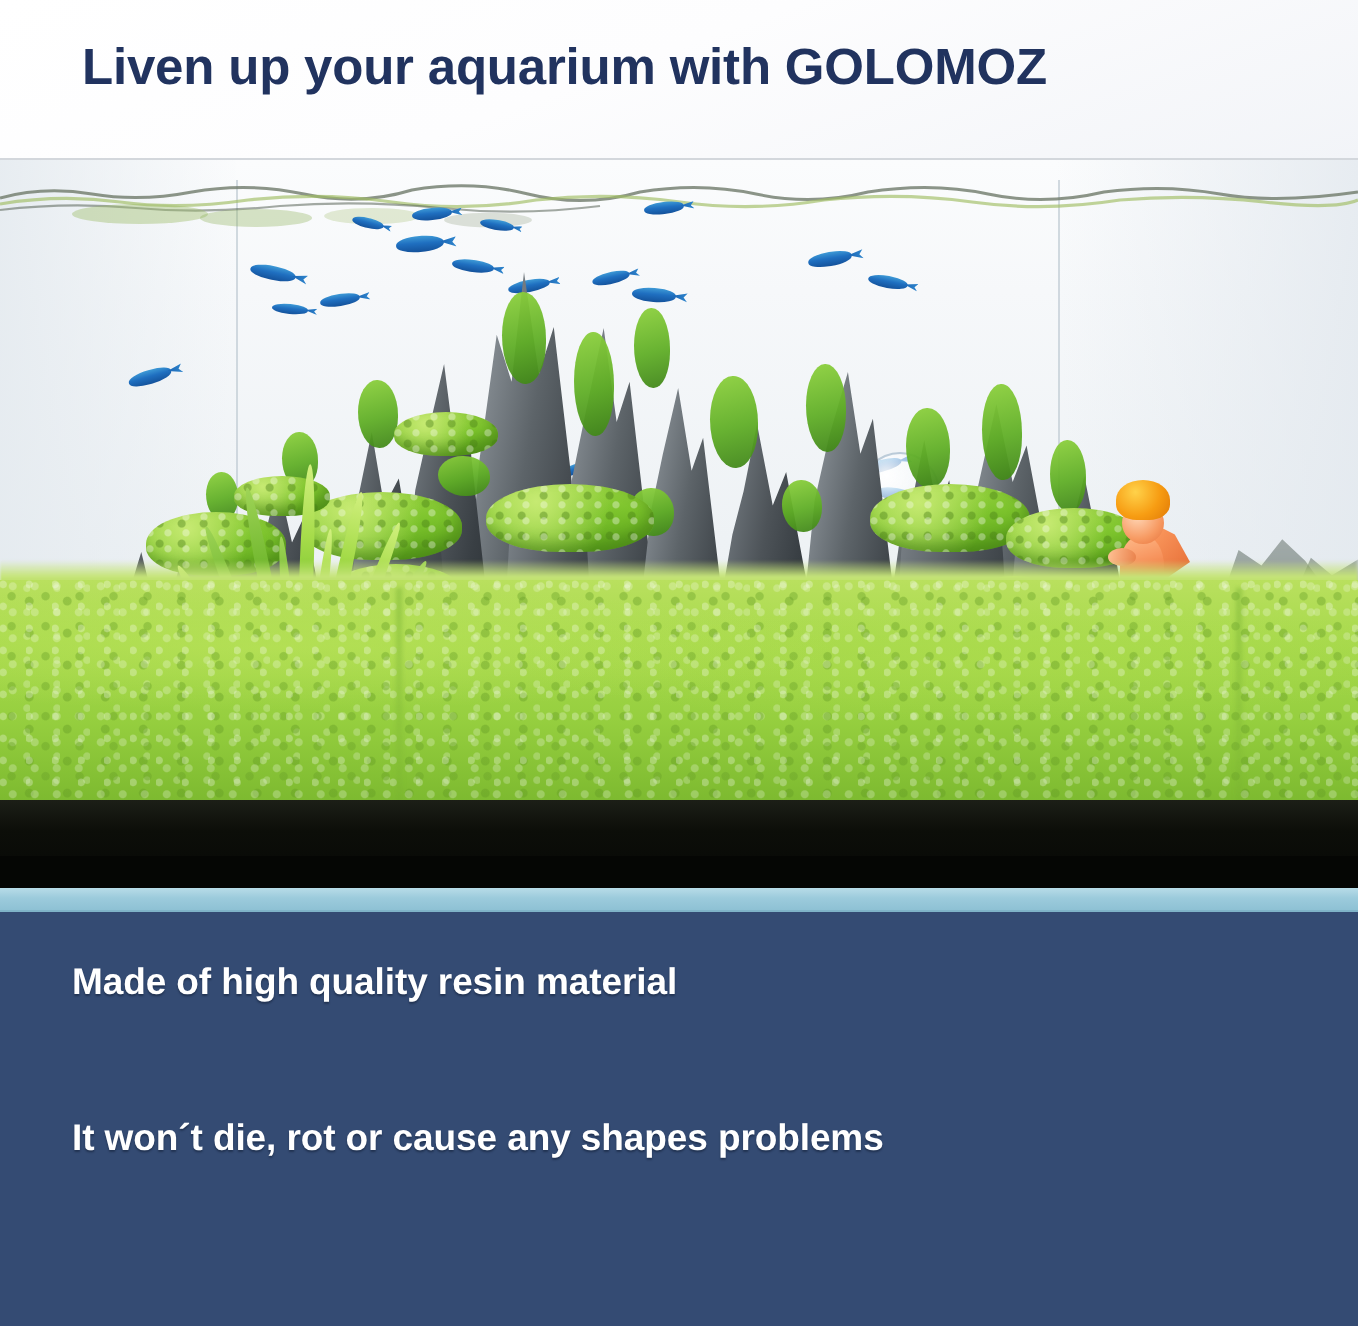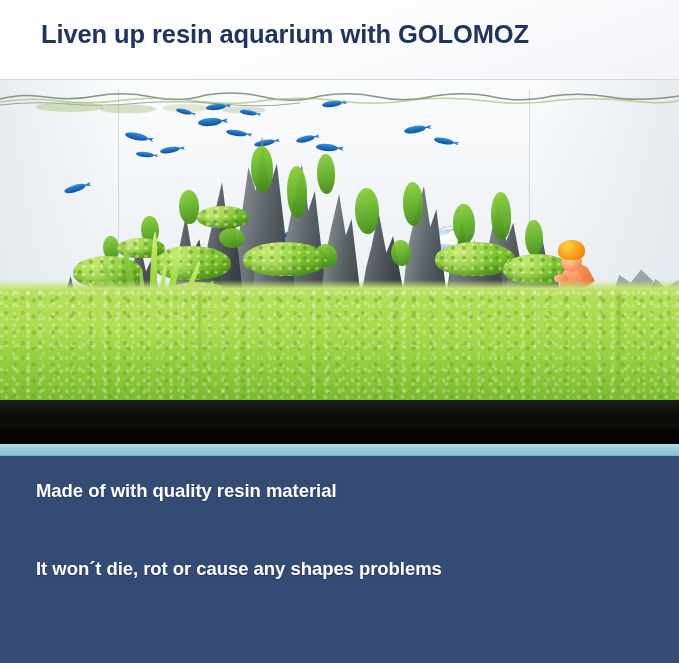--- a/index.html
+++ b/index.html
@@ -244,21 +244,21 @@
   }
   .f0 { top:24px; }
   .f1 { top:63px; }
   .f2 { top:102px; }
   .f3 { top:141px; }
 </style>
 </head>
 <body>
 
 <div class="header">
-  <div class="header-title">Liven up resin aquarium with GOLOMOZ</div>
+  <div class="header-title">Liven up your aquarium with GOLOMOZ</div>
   <div class="header-rule"></div>
 </div>
 
 <div class="photo">
 
   <div class="glass-left"></div>
   <div class="glass-right"></div>
   <div class="glass-seam" style="left:118px;"></div>
   <div class="glass-seam" style="left:529px;"></div>
 
@@ -459,15 +459,15 @@
   <div class="grass-seam" style="left:198px;"></div>
 
   <div class="tank-base">
     <div class="base-front"></div>
   </div>
 </div>
 
 <div class="strip"></div>
 
 <div class="features">
-  <div class="feature-line f0">Made of with quality resin material</div>
+  <div class="feature-line f0">Made of high quality resin material</div>
   <div class="feature-line f2">It won´t die, rot or cause any shapes problems</div>
 </div>
 
 </body></html>

